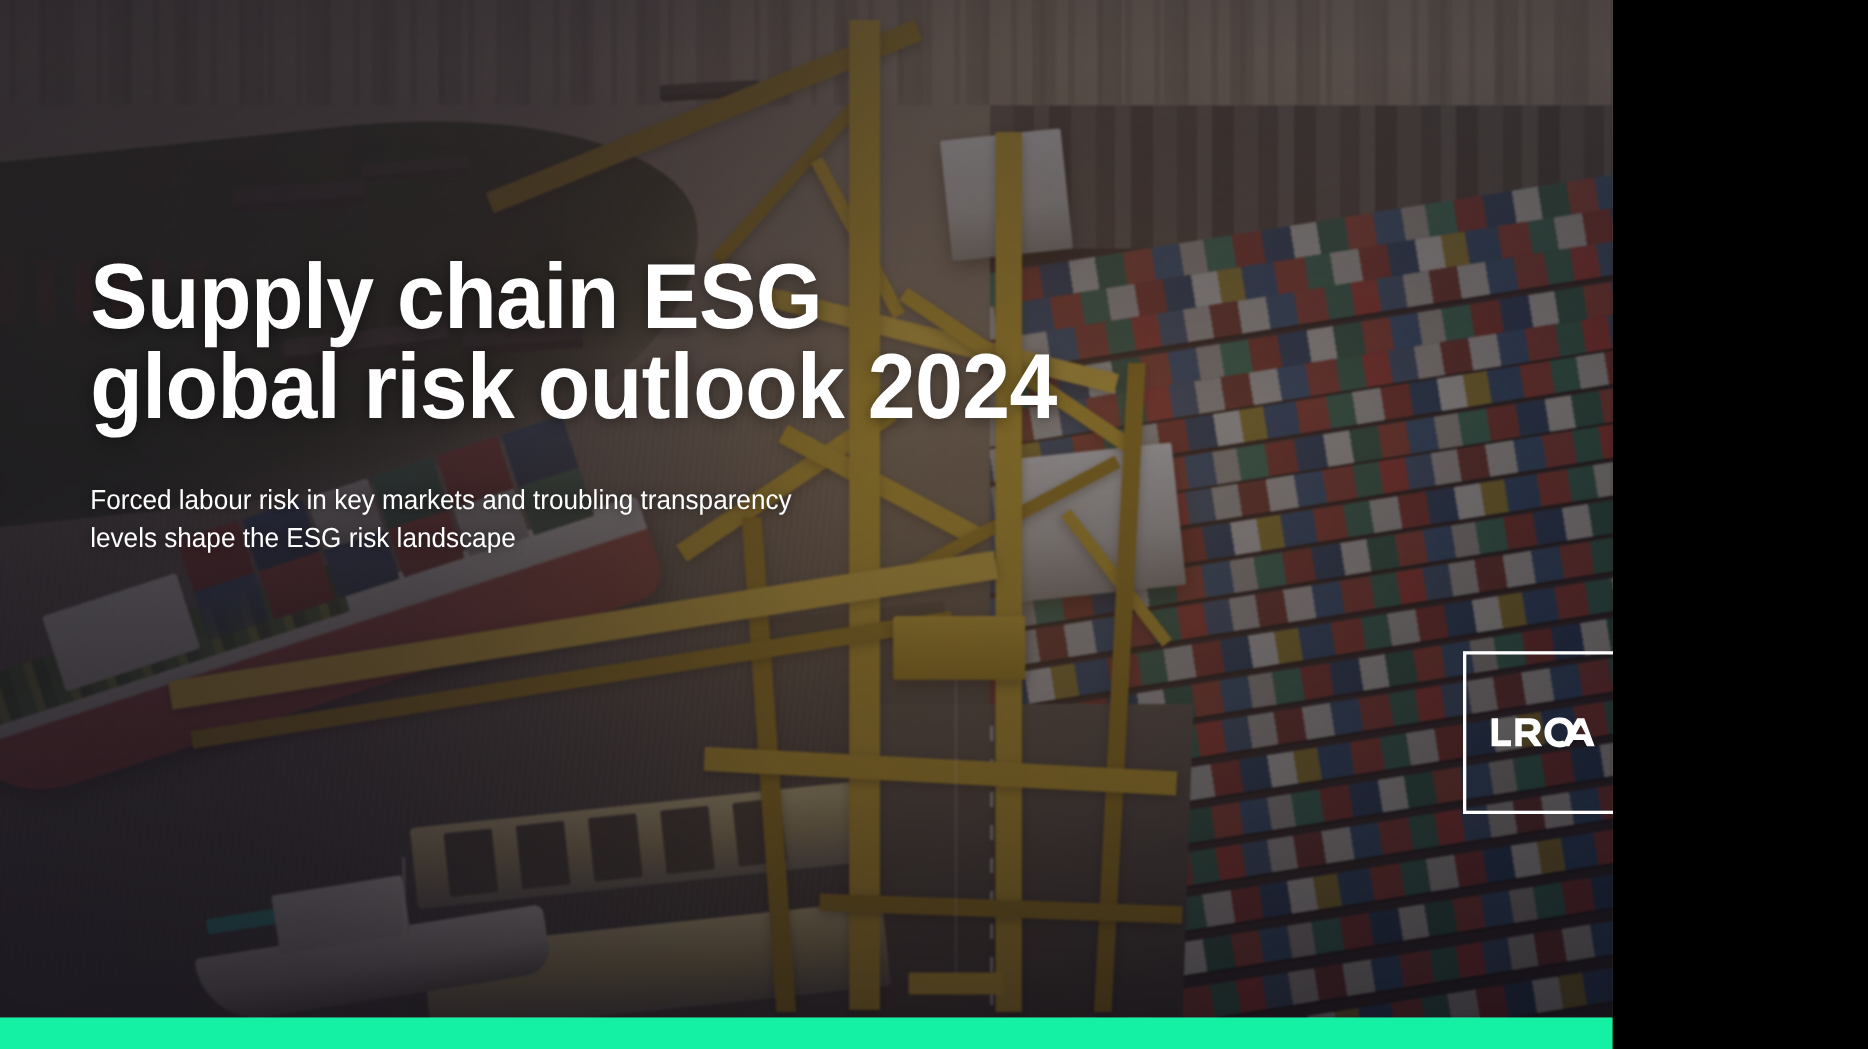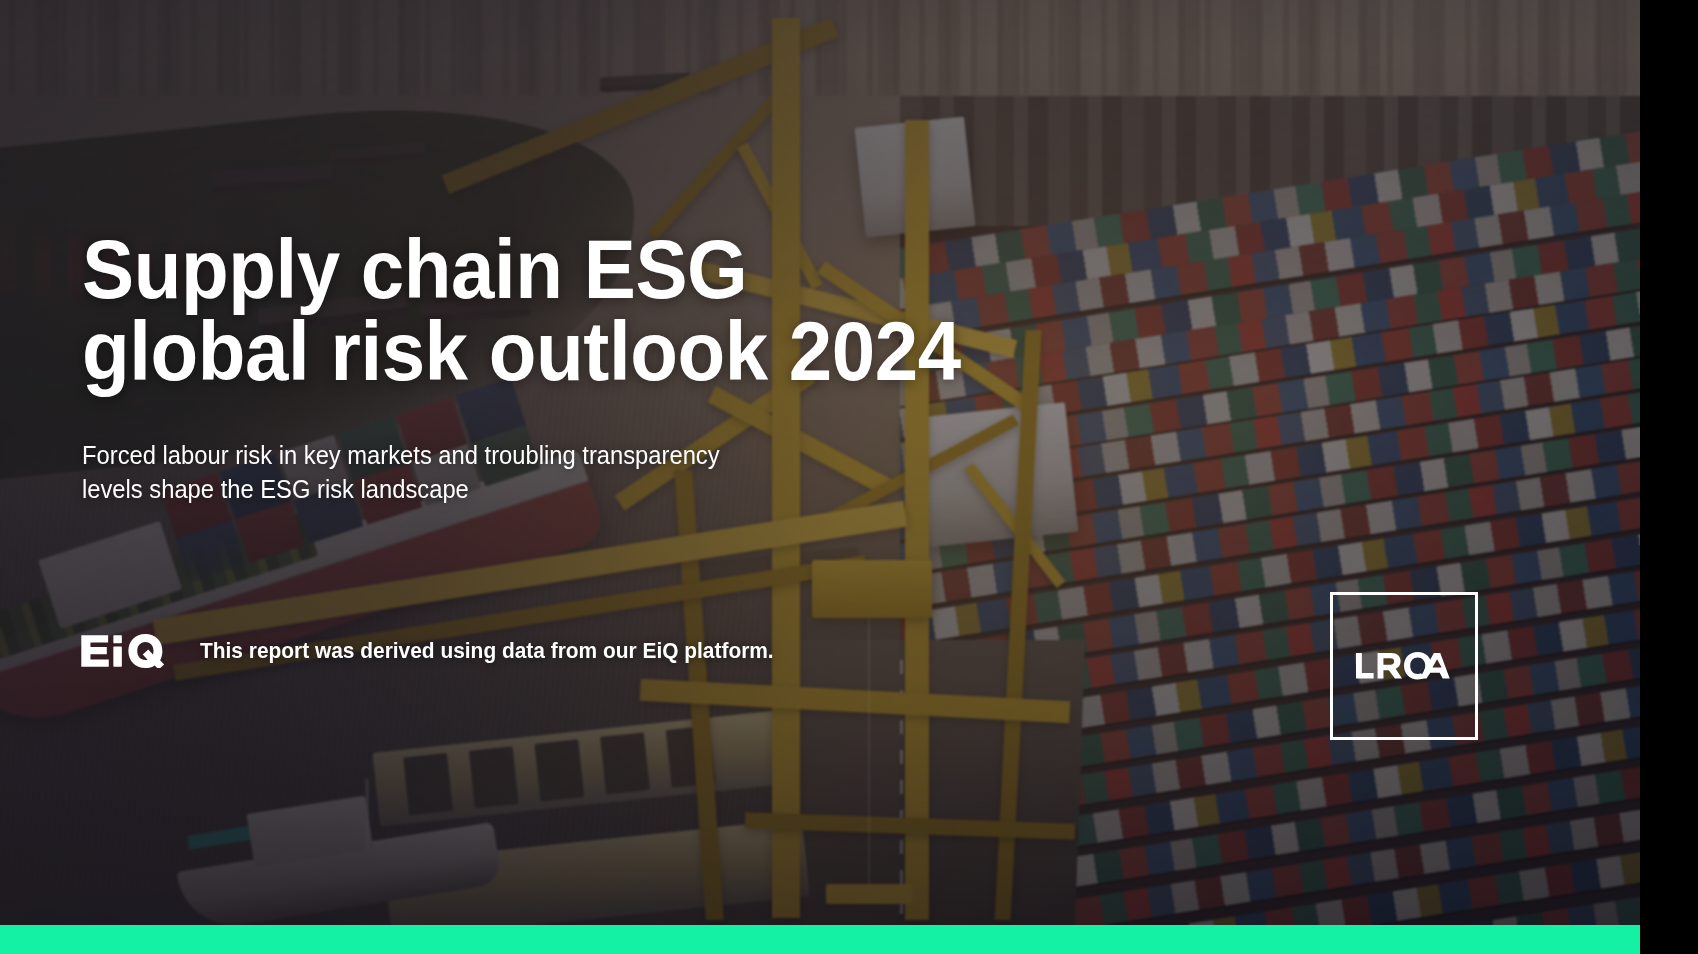--- a/index.html
+++ b/index.html
@@ -3,21 +3,21 @@
 <meta charset="utf-8">
 <style>
   html,body{margin:0;padding:0;background:#000;}
   body{
     font-family:"Liberation Sans", sans-serif;
     -webkit-font-smoothing:antialiased;
   }
 
   .page{
     position:relative;
-    width:1640px;
+    width:1466px;
     height:954px;
     overflow:hidden;
     background:#0c0a09;
   }
 
   
   .photo{
     position:absolute;
     inset:0 0 29px 0;      
     overflow:hidden;
@@ -505,33 +505,20 @@
     <h1 class="headline">
       <span>Supply chain ESG</span>
       <span class="l2">global risk outlook 2024</span>
     </h1>
 
     <p class="subhead">
       <span>Forced labour risk in key markets and troubling transparency</span>
       <span class="l2">levels shape the ESG risk landscape</span>
     </p>
 
-    <div class="credit">
-
-      <svg class="eiq-logo" viewBox="0 0 150 52" aria-hidden="true">
-
-        <path fill="#ffffff" d="M2 2 h41 v11 H16 v7 h25 v11 H16 v8 h28 v11 H2 z"></path>
-
-        <rect fill="#ffffff" x="51" y="2" width="13" height="12" rx="1"></rect>
-        <rect fill="#ffffff" x="51" y="19" width="13" height="31" rx="1"></rect>
-
-        <path fill="#ffffff" d="M100 0c-15.4 0-26 10.7-26 26 0 15.3 10.6 26 26 26 5.6 0 10.4-1.4 14.3-4l5.9 6.4 8.4-7.8-6-6.4c2.2-3.8 3.4-8.6 3.4-14.2 0-15.3-10.6-26-26-26zm0 12.2c7.5 0 12.4 5.4 12.4 13.8 0 2-.3 3.8-.8 5.4l-7.2-7.7-8.4 7.8 7.3 7.8c-1 .3-2.1.5-3.3.5-7.5 0-12.4-5.5-12.4-13.8 0-8.4 4.9-13.8 12.4-13.8z"></path>
-      </svg>
-      <span class="credit-text">This report was derived using data from our EiQ platform.</span>
-    </div>
 
     <div class="lrqa-box">
       <svg class="lrqa-mark" viewBox="0 0 200 56" aria-hidden="true">
 
         <path fill="#ffffff" d="M2 2 h12 v41 h24 v11 H2 z"></path>
 
         <path fill="#ffffff" d="M46 2 h28c12 0 19 7 19 17 0 7.3-3.7 12.8-10 15.4L96 54 H81.5 L69 37 H58 v17 H46 z M58 13 v13 h14.5c4.6 0 7.4-2.5 7.4-6.5S77.1 13 72.5 13 z"></path>
 
         <path fill="#ffffff" d="M128 0c-16.6 0-28 11.6-28 28s11.4 28 28 28c5.4 0 10.1-1.2 14-3.5l-7.3-9.1c-1.9.9-4.1 1.4-6.7 1.4-9.2 0-15.3-6.7-15.3-16.8S118.8 11.2 128 11.2s15.3 6.7 15.3 16.8c0 3.9-.9 7.3-2.5 10l8.6 10.7C154.4 43.6 156 36.3 156 28c0-16.4-11.4-28-28-28z"></path>
 

